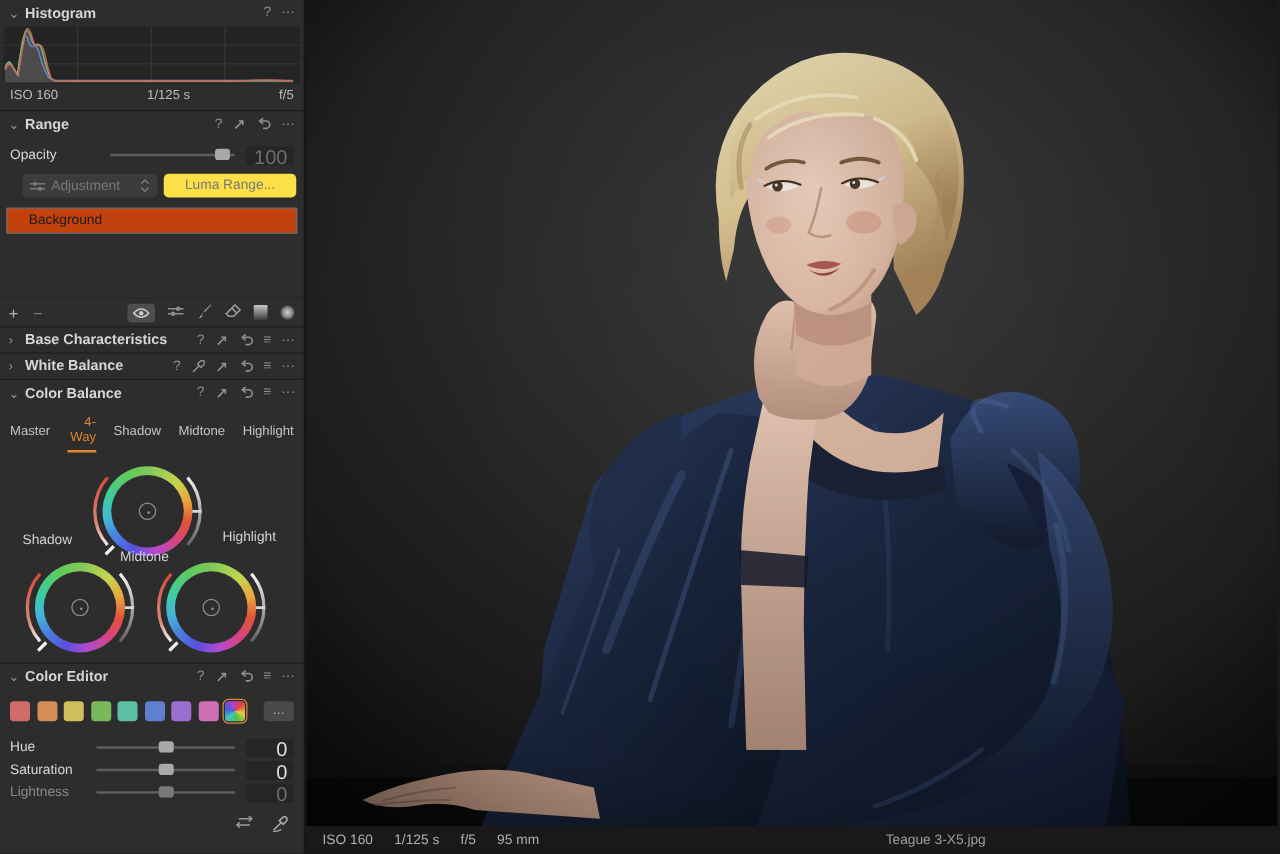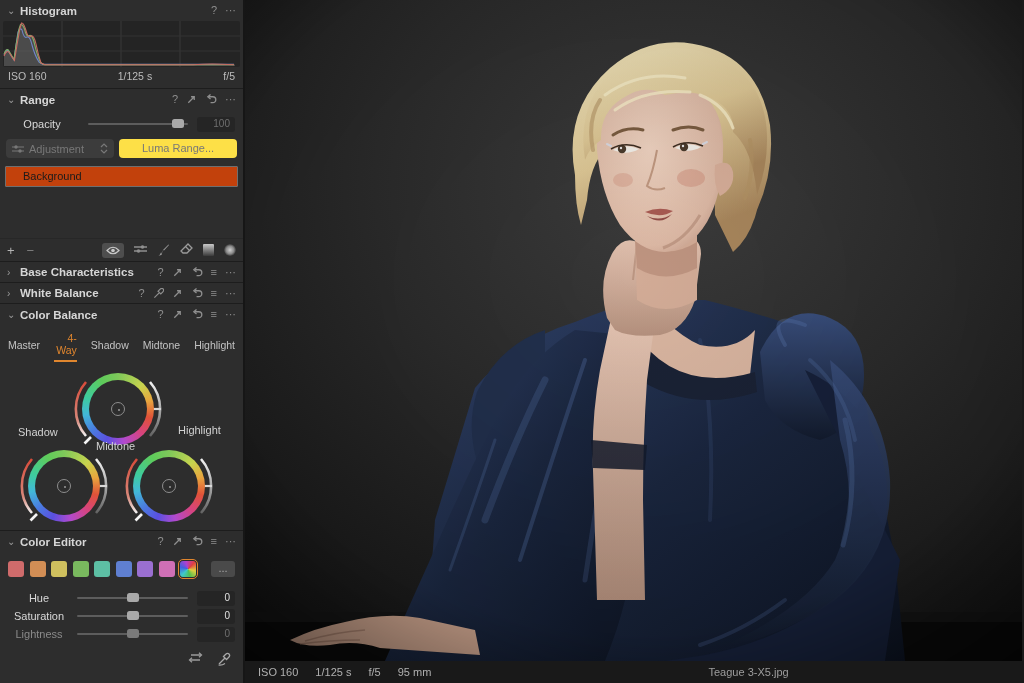--- a/index.html
+++ b/index.html
@@ -18,27 +18,27 @@
   .hicon { font-size:11px; line-height:1; color:#8f8f8f; display:inline-flex; align-items:center; }
   .hicon svg { display:block; }
 
   
   .hist-wrap { padding:0 3px; }
   .hist-plot { width:237px; height:46px; background:#242424; border-radius:2px; display:block; }
   .exif-row { display:flex; justify-content:space-between; padding:3px 8px 6px 8px; color:#bdbdbd; font-size:10.5px; }
 
   
   .opacity-row { display:flex; align-items:center; height:18px; padding:0 8px; margin-top:5px; }
-  .opacity-label { width:68px; text-align:center; margin-right:12px; color:#d8d8d8; }
+  .opacity-label { width:68px; text-align:left; margin-right:12px; color:#d8d8d8; }
   .strack { flex:1; height:2px; background:#5d5d5d; border-radius:1px; position:relative; }
   .shandle { position:absolute; width:12px; height:9px; border-radius:2.5px; background:#a9a9a9; top:-4px; }
   .valbox { width:38px; height:15px; background:#252525; border-radius:3px; margin-left:9px;
-            font-size:10px; text-align:right; padding:1.5px 5px 0 0; color:#e0e0e0; }
+            font-size:16px; text-align:right; padding:1.5px 5px 0 0; color:#e0e0e0; }
   .valbox.dim { color:#6f6f6f; }
-  .layer-btn-row { display:flex; gap:5px; padding:6px 6px 3px 6px;align-items:flex-end; }
+  .layer-btn-row { display:flex; gap:5px; padding:6px 6px 3px 18px;align-items:flex-end; }
   .dropdown { flex:0 0 108px; height:19px; background:#3c3c3c; border-radius:4px; display:flex;
               align-items:center; padding:0 6px; color:#787878; gap:5px; }
   .dd-chev { margin-left:auto; }
   .wide-btn { flex:1; height:19px; background:#fde047; border-radius:4px; color:#787878;
               text-align:center; line-height:19px; }
   .bg-layer { margin:5px 5px 0 5px; height:21px; background:#c2410c; border:1px solid #6f6f6f;
               border-radius:1px; color:#1b1b1b; font-size:11px; line-height:19px; padding-left:17px; }
   .layers-space { height:51px; }
   .layer-tools { display:flex; align-items:center; height:23px; padding:0 7px; border-top:1px solid #272727; gap:7px; }
   .lt-plusminus { display:flex; gap:12px; align-items:center; color:#b5b5b5; font-size:13px; }
@@ -73,21 +73,21 @@
 
   
   .swatch-row { display:flex; align-items:center; gap:5.5px; padding:9px 8px 4px 8px; }
   .swatch { width:16px; height:16px; border-radius:3px; }
   .swatch.rainbow { background:conic-gradient(from 45deg, #e04040, #e0d040, #50c050, #40c8c8, #4060e0, #b040d0, #e04040);
                     outline:1.5px solid #e0862e; outline-offset:1px; }
   .more-btn { margin-left:auto; width:24px; height:16px; background:#4a4a4a; border-radius:3px;
               color:#a8a8a8; text-align:center; line-height:14px; font-size:11px; }
   .ce-sliders { padding-top:8px; }
   .slider-row { display:flex; align-items:center; height:18px; padding:0 8px; }
-  .slider-label { width:62px; text-align:center; margin-right:7px; color:#d8d8d8; }
+  .slider-label { width:62px; text-align:left; margin-right:7px; color:#d8d8d8; }
   .slider-label.dim, .dimtext { color:#8a8a8a; }
   .ce-foot { display:flex; justify-content:flex-end; gap:14px; padding:9px 12px 0 0; height:28px; }
 
   
   .main { flex:1; display:flex; flex-direction:column; }
   .canvas { width:777px; height:661px; display:block; }
   .statusbar { height:22px; background:#191919; display:flex; align-items:center; color:#b0b0b0;
                font-size:11px; position:relative; padding-left:13px; gap:17px; }
   .filename { position:absolute; left:59.5%; color:#9d9d9d; }
 </style>

